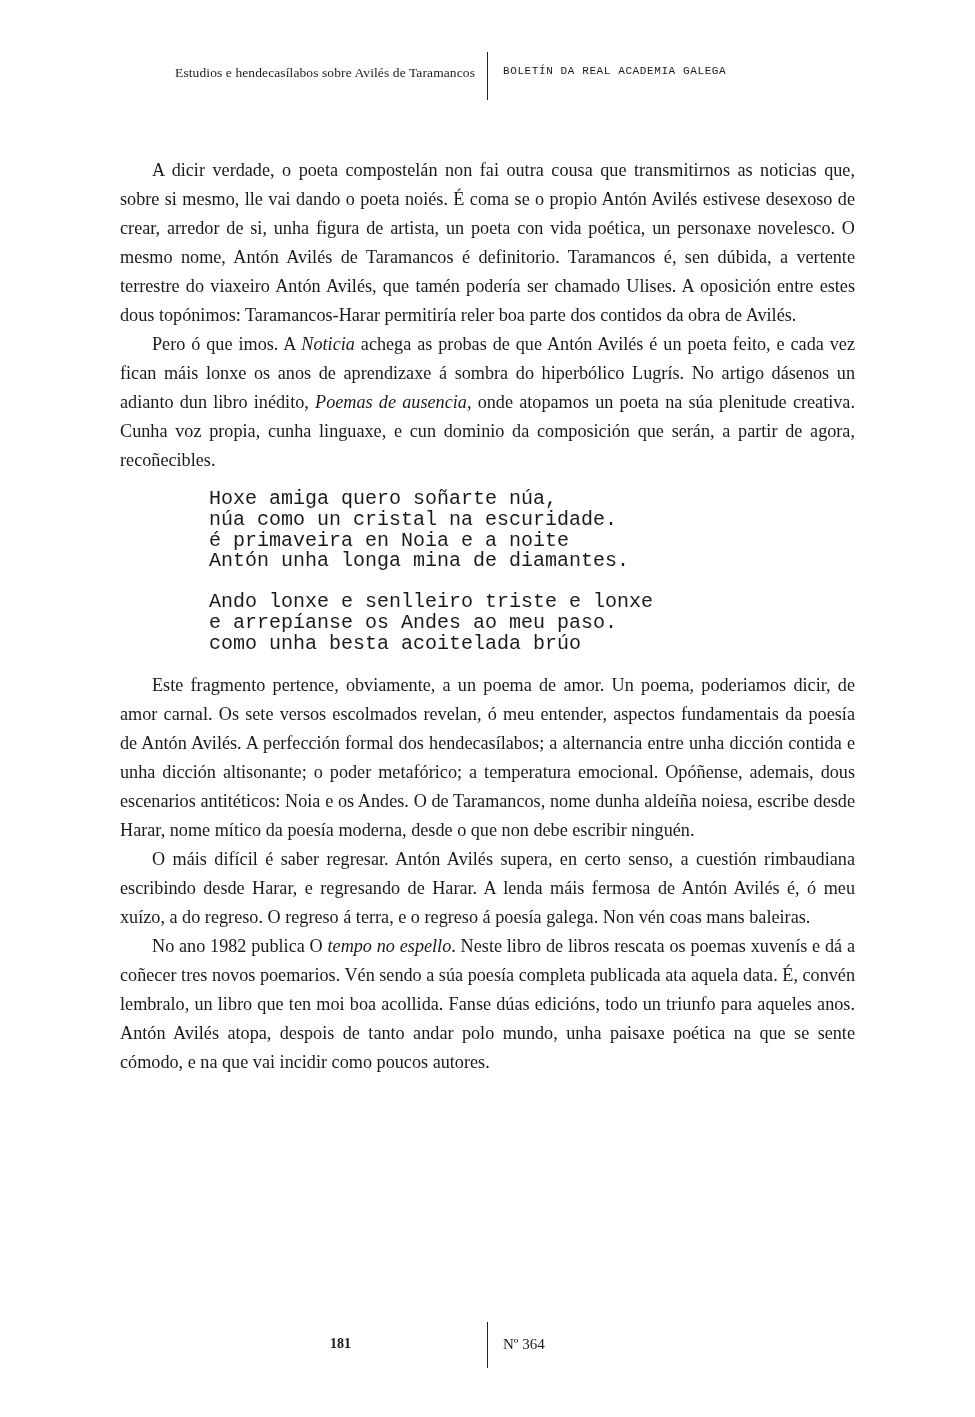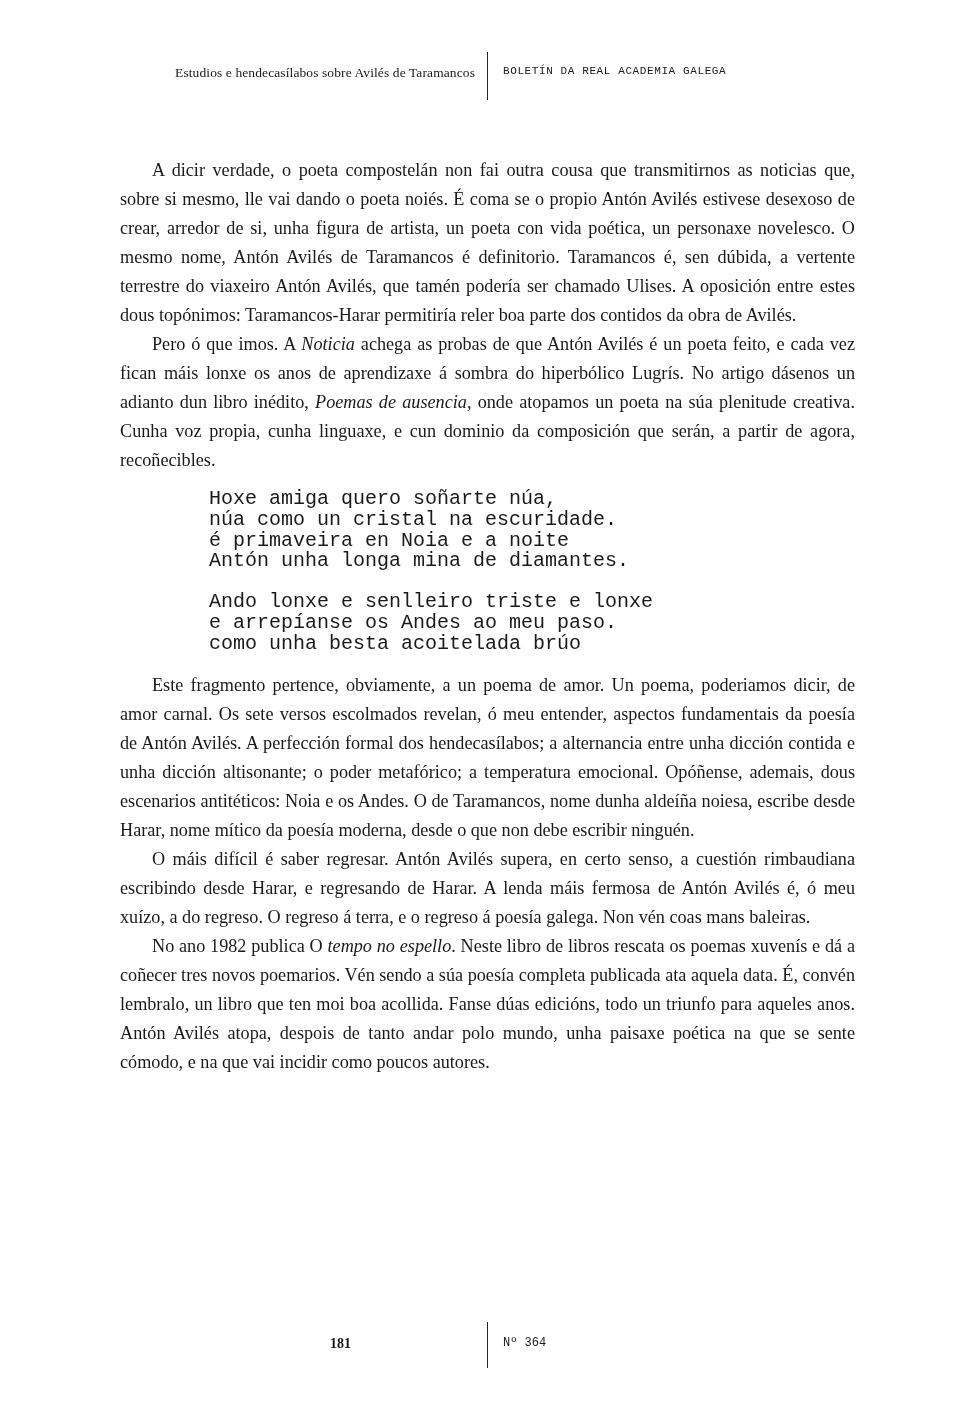--- a/index.html
+++ b/index.html
@@ -12,21 +12,21 @@
   .body-text { position:absolute; left:120px; top:156px; width:735px; font-family:"Liberation Serif", serif; font-size:18.2px; line-height:29px; text-align:justify; }
   .body-text p { margin:0; text-indent:0; }
   .body-text p.indent { text-indent:32px; }
   .poem { margin:14px 0 16px 89px; font-family:Liberation Mono, monospace; font-size:20px; line-height:20.8px; text-align:left; }
   .poem .stanza { margin:0 0 20px 0; }
   .poem .stanza:last-child { margin-bottom:0; }
   .poem .line { display:block; white-space:nowrap; }
   .footer { position:absolute; top:1322px; left:0; width:851px; height:46px; }
   .footer .vsep { top:0; height:46px; }
   .pg-num { position:absolute; right:500px; top:14px; font-family:"Liberation Serif", serif; font-weight:bold; font-size:14px; }
-  .issue { position:absolute; left:503px; top:14px; font-family:Liberation Mono, monospace; font-size:12px; }
+  .issue { position:absolute; left:503px; top:14px; font-family:Liberation Serif, serif; font-size:15px; }
   em { font-style:italic; }
 </style>
 </head>
 <body>
 
 <div class="header">
   <span class="hdr-left">Estudios e hendecasílabos sobre Avilés de Taramancos</span>
   <div class="vsep"></div>
   <span class="hdr-right">BOLETÍN DA REAL ACADEMIA GALEGA</span>
 </div>

